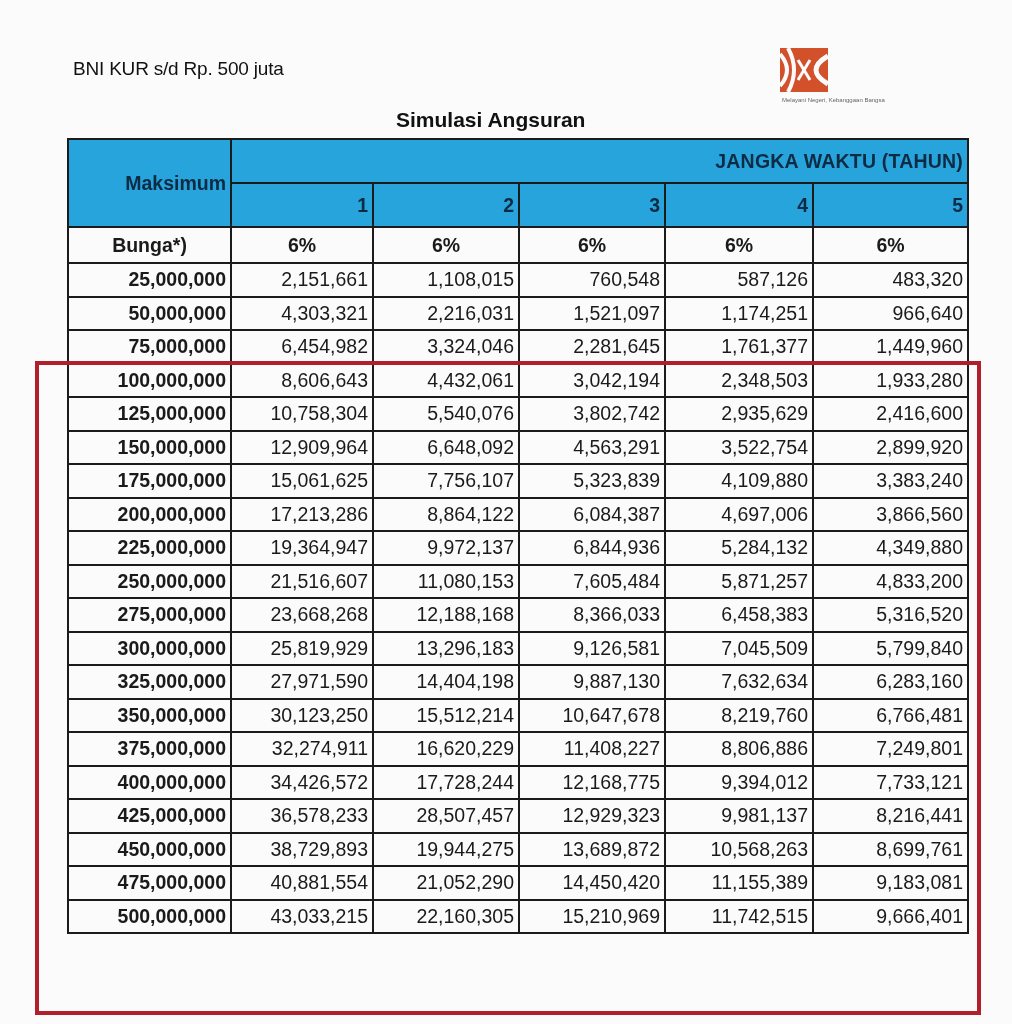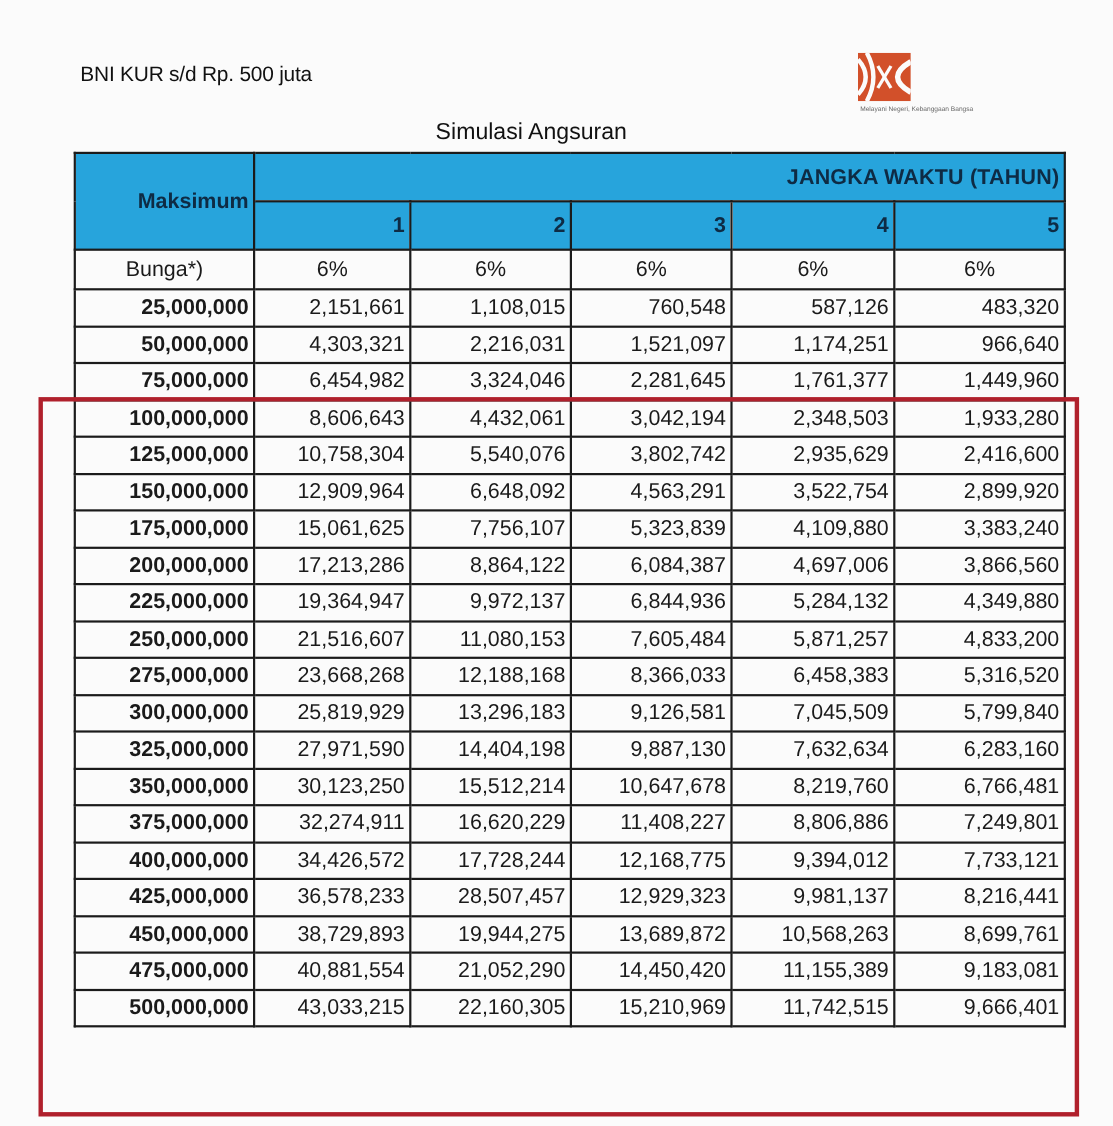--- a/index.html
+++ b/index.html
@@ -23,40 +23,40 @@
   .logo-text {
     position: absolute; left: 55px; top: -6px;
     font-family: "Liberation Serif", serif; font-size: 54px; color: #14375a;
     letter-spacing: 1px; line-height: 60px;
   }
   .logo-tagline {
     position: absolute; left: 4px; top: 53px; font-size: 6px; color: #666; white-space: nowrap;
   }
   .sim-title {
     position: absolute; left: 396px; top: 108px;
-    font-size: 21px; font-weight: normal; color: #111;
+    font-size: 21px; font-weight: bold; color: #111;
   }
   table.sim {
     position: absolute; left: 67px; top: 138px; width: 900px;
     border-collapse: collapse; table-layout: fixed;
   }
   table.sim td, table.sim th {
     border: 2px solid #1b1b1b;
     padding: 0 4px;
     font-size: 19.5px;
     white-space: nowrap; overflow: hidden;
   }
   table.sim th {
     background: #27a4dc; color: #0e2b44; font-weight: bold;
     text-align: right;
   }
   th.span-head { height: 42px; font-size: 18px; letter-spacing: 0.2px; }
   th.year { height: 42px; font-size: 18px; }
   th.maks { font-size: 18px; }
-  tr.rate td { height: 34px; text-align: center; font-weight: normal; }
+  tr.rate td { height: 34px; text-align: center; font-weight: bold; }
   tr.rate td.label { text-align: center; }
   tr.row td { height: 31.5px; text-align: right; }
   tr.row td.amt { font-weight: bold; }
   .red-box {
     position: absolute; left: 35px; top: 361px; width: 938px; height: 646px;
     border: 4px solid #b0202c; pointer-events: none;
   }
 </style>
 </head>
 <body>

